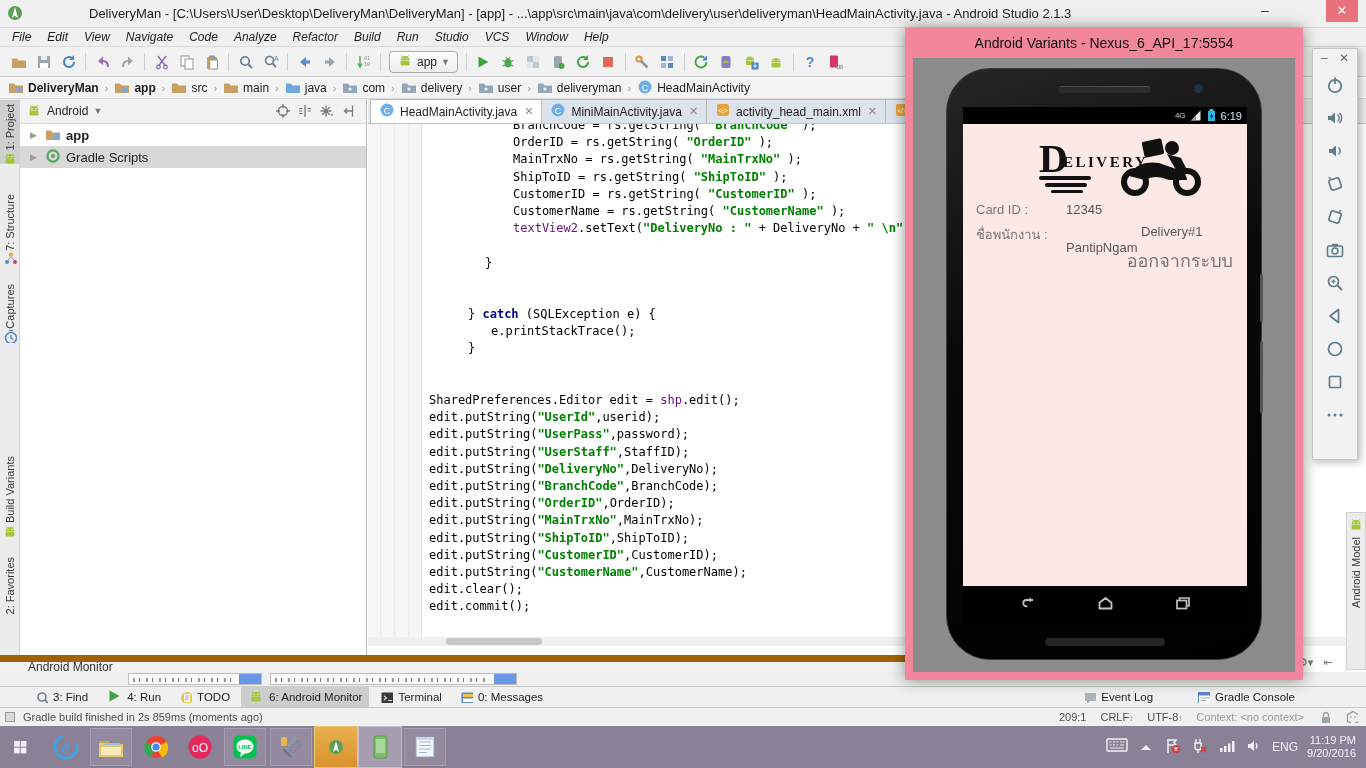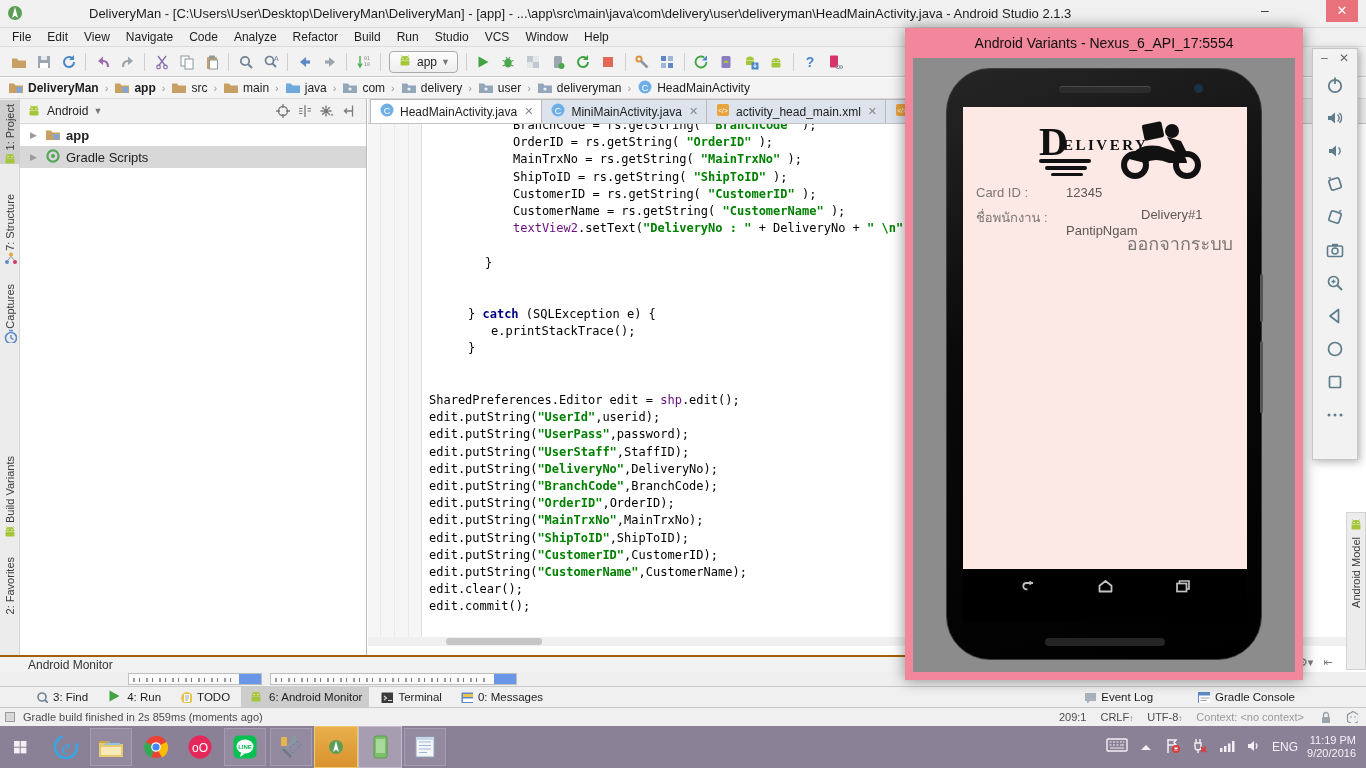--- a/index.html
+++ b/index.html
@@ -7,21 +7,21 @@
   .screen{position:relative;width:1366px;height:768px;overflow:hidden;
     font-family:"Liberation Sans",sans-serif;background:#fff;font-size:12px;color:#222;}
   .abs{position:absolute;}
   
   .titlebar{left:0;top:0;width:1366px;height:28px;background:#F0F0F0;border-bottom:1px solid #D8D8D8;display:flex;align-items:center;}
   .titlebar .logo{margin-left:7px;width:17px;height:17px;}
   .title-text{margin-left:65px;font-size:13px;color:#1d1d1d;white-space:nowrap;}
   .win-min{position:absolute;right:86px;top:0;width:30px;height:24px;color:#444;text-align:center;font-size:14px;line-height:20px;}
   .win-close{position:absolute;right:8px;top:0;width:32px;height:22px;background:#E8717C;color:#fff;text-align:center;font-size:13px;line-height:22px;}
   .menubar{left:0;top:28px;width:1366px;height:18px;background:#F0F0F0;display:flex;align-items:center;padding-left:4px;}
-  .menubar span{padding:1px 8px;color:#1d1d1d;}
+  .menubar span{padding:1px 8px;color:#1d1d1d;font-style:italic;}
   .toolbar{left:0;top:46px;width:1366px;height:31px;background:#F2F2F2;border-top:1px solid #DCDCDC;border-bottom:1px solid #C9C9C9;display:flex;align-items:center;padding-left:6px;}
   .tb-ico{width:25px;height:24px;display:flex;align-items:center;justify-content:center;}
   .tb-sep{width:1px;height:18px;background:#CFCFCF;margin:0 4px;}
   .run-chip{display:flex;align-items:center;gap:4px;border:1px solid #ABABAB;border-radius:4px;background:linear-gradient(#FDFDFD,#EDEDED);height:22px;padding:0 7px;margin:0 4px;}
   .run-chip .chev{color:#777;font-size:9px;}
   .crumbs{left:0;top:78px;width:1366px;height:21px;background:#F4F4F4;border-bottom:1px solid #D8D8D8;display:flex;align-items:center;padding-left:6px;}
   .crumb{display:flex;align-items:center;gap:4px;padding:0 2px;color:#1d1d1d;}
   .crumb b{font-weight:bold;}
   .crumb-sep{color:#9a9a9a;margin:0 4px;font-size:11px;}
   
@@ -50,21 +50,21 @@
   .gutter i{position:absolute;top:0;bottom:0;width:1px;background:#EAEAEA;}
   .code{position:absolute;left:55px;top:-7px;right:0;font-family:"DejaVu Sans Mono","Liberation Mono",monospace;font-size:12px;line-height:17.2px;white-space:pre;}
   .cl{height:17.2px;}
   .tk-p{color:#000;}
   .tk-s{color:var(--string_green);font-weight:bold;}
   .tk-k{color:var(--keyword_blue);font-weight:bold;}
   .tk-f{color:var(--field_purple);}
   .hscroll{position:absolute;left:0;bottom:0;height:9px;right:0;background:#F0F0F0;}
   .hthumb{position:absolute;left:78px;top:1px;width:96px;height:7px;background:#C6C6C6;border-radius:3px;}
   
-  .monhead{left:0;top:655px;width:1102px;height:17px;background:#F2F2F2;border-top:2px solid #a16207;display:flex;align-items:center;}
+  .monhead{left:0;top:655px;width:1102px;height:17px;background:#F2F2F2;border-top:7px solid #a16207;display:flex;align-items:center;}
   .monhead .t{margin-left:28px;color:#333;}
   .strip-star{position:absolute;left:3px;top:656px;color:#E8C44A;font-size:12px;}
   .devrow{left:0;top:672px;width:1366px;height:14px;background:#EFEFEF;}
   .combo{position:absolute;top:1px;height:12px;background:#FAFAFA;border:1px solid #BFBFBF;}
   .combo .noise{position:absolute;left:4px;top:4px;right:30px;height:4px;
      background:repeating-linear-gradient(90deg,#9a9a9a 0 2px,transparent 2px 6px,#777 6px 7px,transparent 7px 13px);}
   .combo .btn{position:absolute;right:0;top:0;width:22px;height:10px;background:var(--accent_blue);}
   .twbar{left:0;top:686px;width:1366px;height:21px;background:#F0F0F0;border-top:1px solid #C9C9C9;display:flex;align-items:center;font-size:11.5px;}
   .twbtn{display:flex;align-items:center;gap:5px;padding:2px 7px;margin:0 2px;color:#1d1d1d;}
   .twbtn.active{background:#CDCDCD;}
@@ -789,20 +789,33 @@
 
   <div class="abs emu">
     <div class="emu-title">Android Variants - Nexus_6_API_17:5554</div>
     <div class="emu-body">
       <div class="phone">
         <div class="ph-speaker"></div>
         <div class="ph-cam"></div>
         <div class="ph-btn" style="top:205px;height:48px;"></div>
         <div class="ph-btn" style="top:272px;height:72px;"></div>
         <div class="ph-screen">
+          <div class="p-status">
+            <span class="net">4G</span>
+            <span><svg width="13" height="13" viewBox="0 0 13 13">
+                  <path d="M2 12.5h9.5v-10z" fill="#E8E8E8"></path>
+                  <path d="M2 12.5h5v-5z" fill="#9a9a9a"></path>
+                </svg></span>
+            <span><svg width="13" height="13" viewBox="0 0 13 13">
+                  <rect x="4.5" y="1" width="4" height="2" fill="#33B5E5"></rect>
+                  <rect x="3" y="3" width="7" height="11" fill="#33B5E5"></rect>
+                  <path d="M7 5l-2 4h1.6l-1 3 3-4.5H7z" fill="#0b3a4d"></path>
+                </svg></span>
+            <span>6:19</span>
+          </div>
           <div class="p-app">
             <svg width="168" height="64" viewBox="0 0 168 64" style="position:absolute;left:76px;top:10px;">
               <rect x="0" y="42" width="52" height="4" rx="2" fill="#111"></rect>
               <rect x="6" y="49" width="42" height="4" rx="2" fill="#111"></rect>
               <rect x="12" y="56" width="32" height="3" rx="1.5" fill="#111"></rect>
               <circle cx="96" cy="48" r="11" fill="none" stroke="#111" stroke-width="6"></circle>
               <circle cx="148" cy="48" r="11" fill="none" stroke="#111" stroke-width="6"></circle>
               <path d="M90 42 q8 -16 30 -13 l20 7 q8 4 8 10 l-18 0 q-14 -6 -24 0 z" fill="#111"></path>
               <rect x="104" y="6" width="20" height="16" rx="2" fill="#111" transform="rotate(-12 114 14)"></rect>
               <circle cx="133" cy="14" r="7" fill="#111"></circle>

